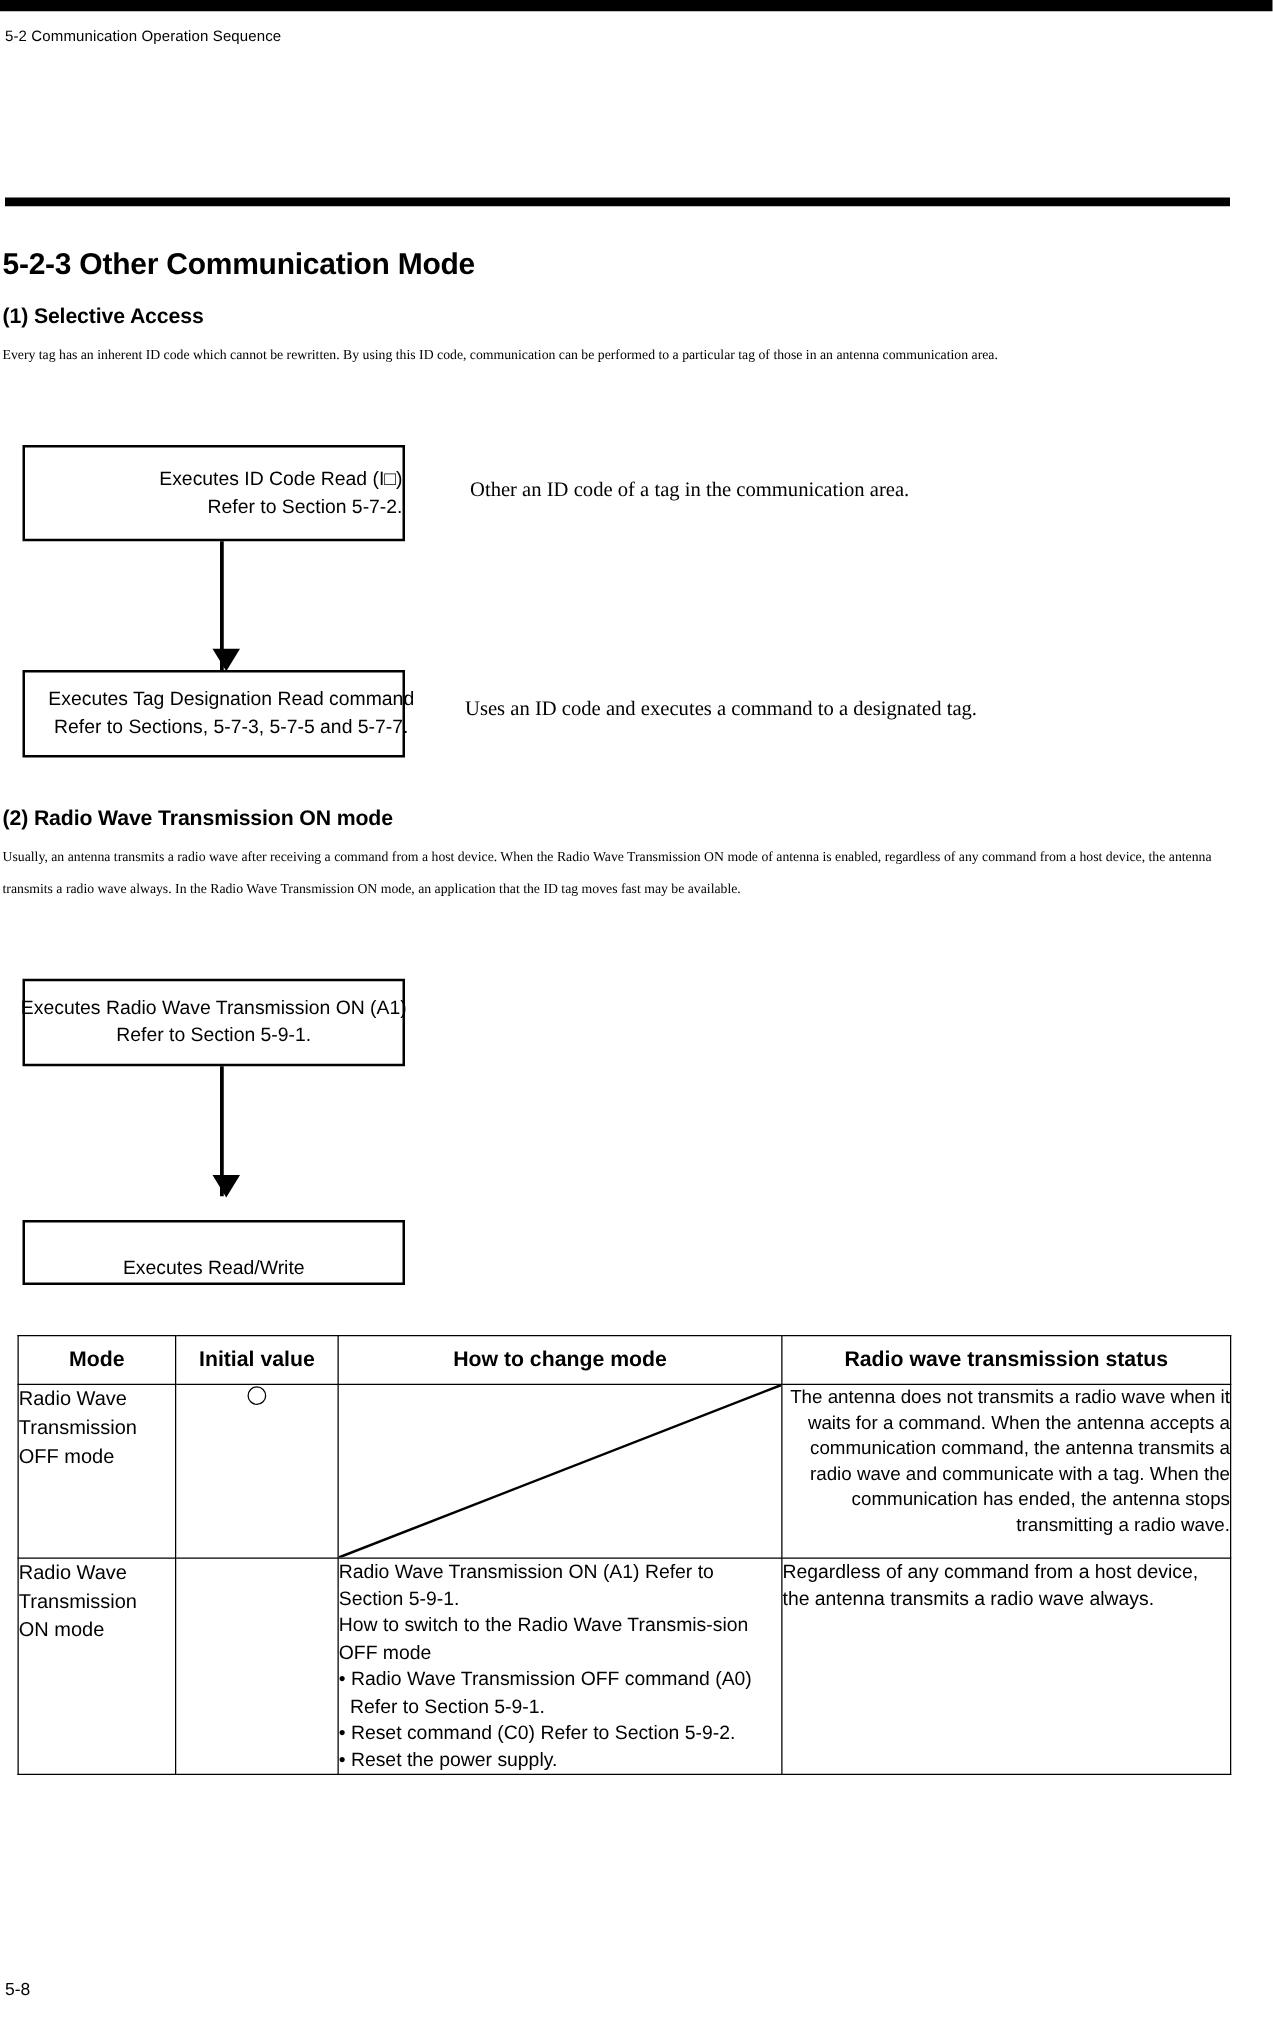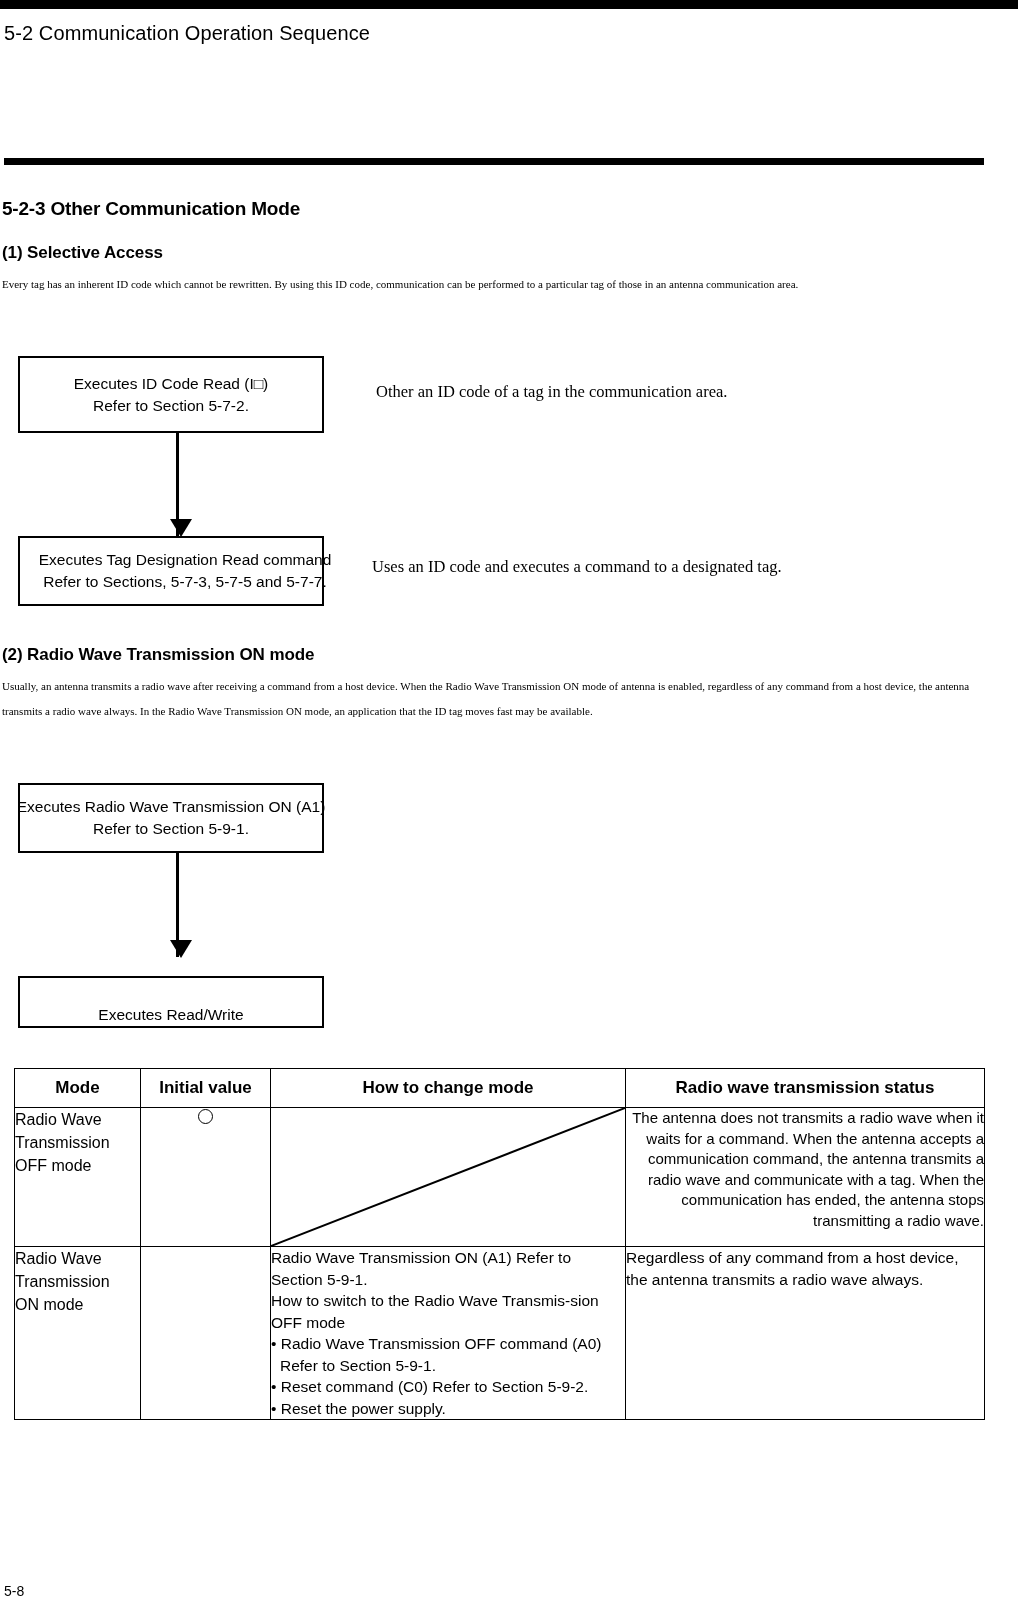--- a/index.html
+++ b/index.html
@@ -19,41 +19,41 @@
   
   .rule-top {
     position: absolute;
     left: 0; top: 0;
     width: 1018px; height: 9px;
     background: #000;
   }
   .running-head {
     position: absolute;
     left: 4px; top: 22px;
-    font-size: 20px;
+    font-size: 12px;
     letter-spacing: 0.1px;
     white-space: nowrap;
   }
   .rule-under-head {
     position: absolute;
     left: 4px; top: 158px;
     width: 980px; height: 7px;
     background: #000;
   }
   .folio {
     position: absolute;
     left: 4px; top: 1583px;
     font-size: 14px;
   }
 
   
   .h2 {
     position: absolute;
     left: 2px; top: 198px;
-    font-size: 19px;
+    font-size: 24px;
     font-weight: bold;
     letter-spacing: -0.2px;
     white-space: nowrap;
   }
   .h3 {
     position: absolute;
     font-size: 17px;
     font-weight: bold;
     letter-spacing: -0.1px;
     white-space: nowrap;
@@ -81,21 +81,21 @@
     flex-direction: column;
     align-items: center;
     justify-content: center;
     font-size: 15.5px;
     line-height: 22px;
     text-align: center;
   }
   .flow-box .ln { display: block; white-space: nowrap; }
 
   
-  #box-id-read      { left: 18px; top: 356px;  width: 306px; height: 77px; }
+  #box-id-read      { left: 18px; top: 356px;  width: 306px; height: 77px; align-items: flex-end; }
   #box-tag-desig    { left: 18px; top: 536px;  width: 306px; height: 70px; padding-left: 28px; }
   
   #box-rwt-on       { left: 18px; top: 783px;  width: 306px; height: 70px; }
   #box-read-write   { left: 18px; top: 976px;  width: 306px; height: 52px; justify-content: flex-end; }
 
   .arrow {
     position: absolute;
     width: 0;
     border-left: 3px solid #000;
   }

